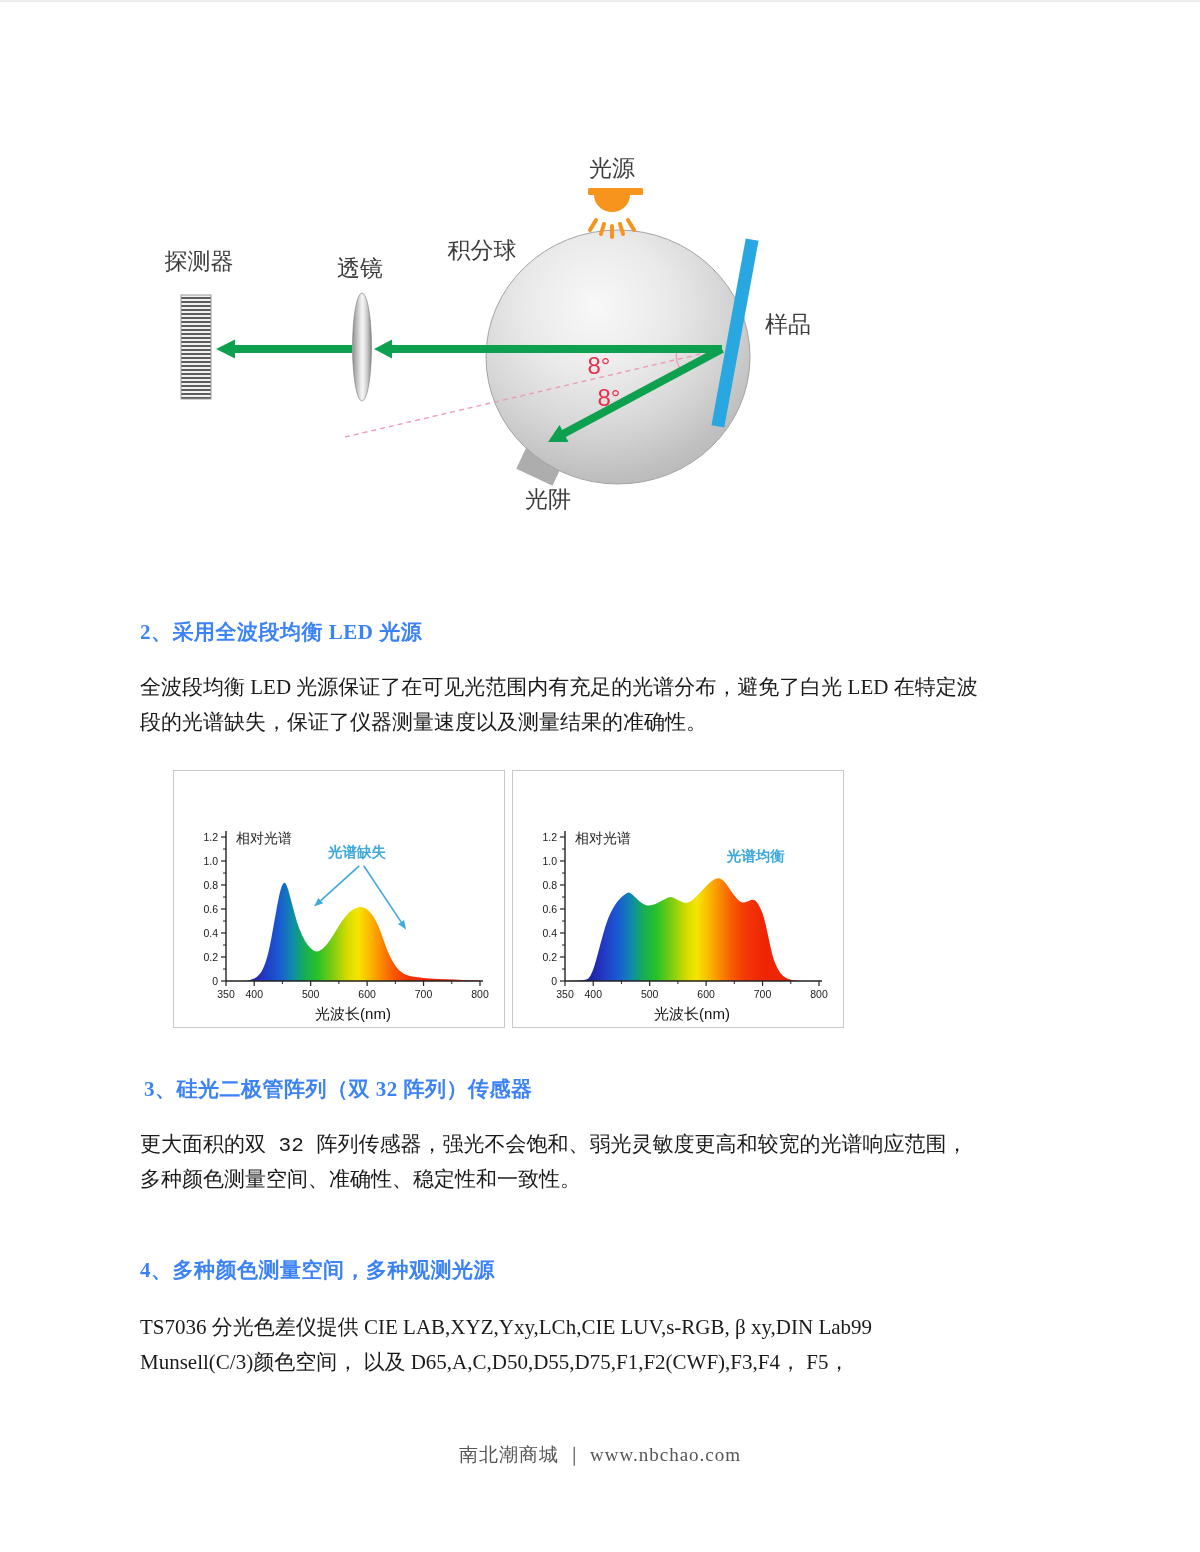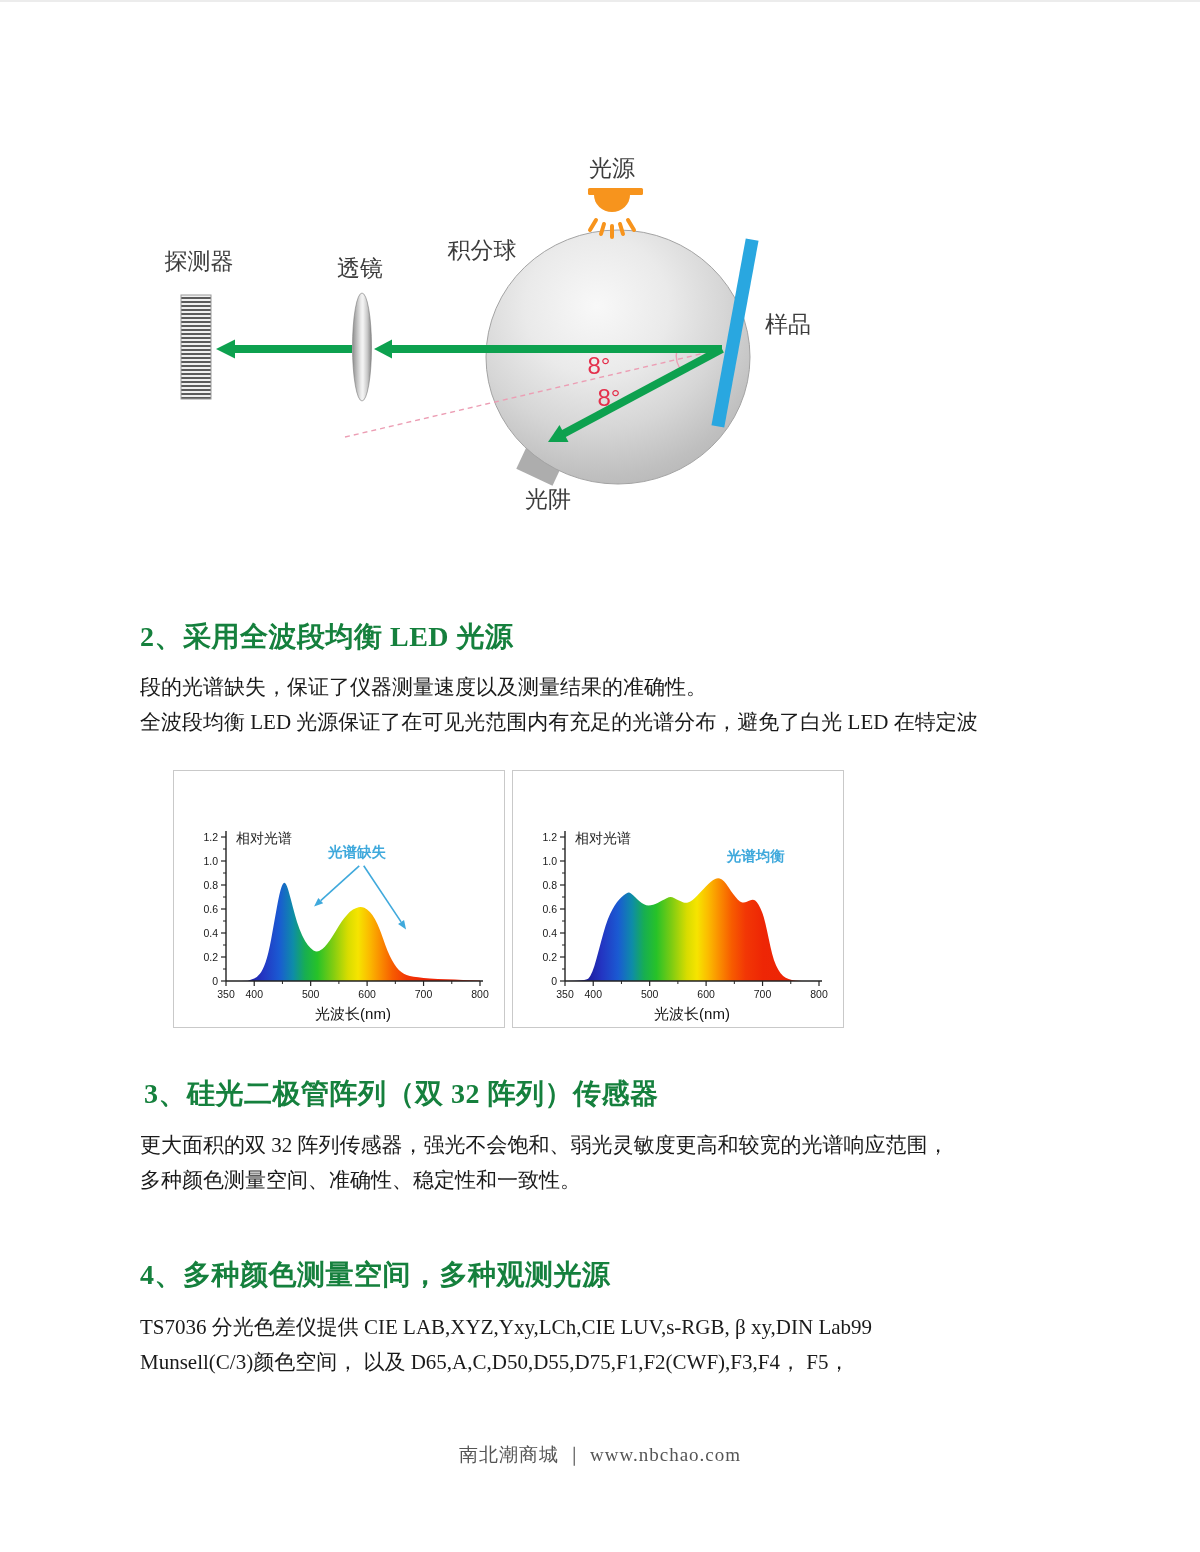--- a/index.html
+++ b/index.html
@@ -1,19 +1,19 @@
 <!DOCTYPE html>
 <html style="--beam-green: #0DA14F; --sample-blue: #29A7E0; --lamp-orange: #F7941D; --angle-red: #E4304C; --dashed-pink: #EC9EB4;"><head>
 <meta charset="utf-8">
 <style>
   html,body{margin:0;padding:0;background:#ffffff;}
   #page{position:relative;width:1200px;height:1552px;background:#fff;overflow:hidden;
         font-family:"Liberation Serif","DejaVu Serif",serif;color:#111;border-top:2px solid #ececec;}
   .abs{position:absolute;}
-  .heading{font-size:28px;font-weight:bold;color:#15803d;letter-spacing:0.5px;}
+  .heading{font-size:21px;font-weight:bold;color:#3b82f6;letter-spacing:0.5px;}
   .para{font-size:21px;color:#1a1a1a;}
   .para .line{display:block;line-height:35px;white-space:nowrap;}
   #diagram text{font-family:"Liberation Sans","DejaVu Sans",sans-serif;fill:#3c3c3c;font-size:23px;}
   #diagram text.angle{fill:var(--angle-red);font-size:24px;}
   .beam{stroke:var(--beam-green);stroke-width:8;fill:none;}
   .beam-head{fill:var(--beam-green);}
   .dash-pink{stroke:var(--dashed-pink);stroke-width:1.4;fill:none;stroke-dasharray:5 4;}
   .arc-pink{stroke:var(--dashed-pink);stroke-width:1.4;fill:none;}
   .chart-box{position:absolute;width:330px;height:256px;border:1px solid #c9c9c9;background:#fff;}
   .chart-box svg{display:block;}
@@ -87,22 +87,22 @@
     <text x="49" y="129" text-anchor="middle">探测器</text>
     <text x="210" y="136" text-anchor="middle">透镜</text>
     <text x="638" y="192" text-anchor="middle">样品</text>
     <text x="398" y="367" text-anchor="middle">光阱</text>
     <text class="angle" x="449" y="234" text-anchor="middle">8°</text>
     <text class="angle" x="459" y="266" text-anchor="middle">8°</text>
   </svg>
 
   <div class="abs heading" style="left:140px;top:616px;">2、采用全波段均衡 LED 光源</div>
   <div class="abs para" style="left:140px;top:668px;">
+    <span class="line">全波段均衡 LED 光源保证了在可见光范围内有充足的光谱分布，避免了白光 LED 在特定波</span>
     <span class="line">段的光谱缺失，保证了仪器测量速度以及测量结果的准确性。</span>
-    <span class="line">全波段均衡 LED 光源保证了在可见光范围内有充足的光谱分布，避免了白光 LED 在特定波</span>
   </div>
 
   <div class="chart-box" style="left:173px;top:768px;">
     <svg class="chart" width="330" height="256" viewBox="0 0 330 256">
         <defs>
           <linearGradient id="rb0" gradientUnits="userSpaceOnUse" x1="52" y1="0" x2="306" y2="0">
             <stop offset="0.0%" stop-color="#15157E"></stop>
             <stop offset="8.9%" stop-color="#1D1D9E"></stop>
             <stop offset="14.4%" stop-color="#2335C2"></stop>
             <stop offset="20.9%" stop-color="#1A5AD2"></stop>
@@ -229,21 +229,21 @@
         <line x1="164.88888888888889" y1="210" x2="164.88888888888889" y2="213" stroke="#222" stroke-width="1"></line>
         <line x1="221.33333333333331" y1="210" x2="221.33333333333331" y2="213" stroke="#222" stroke-width="1"></line>
         <line x1="277.77777777777777" y1="210" x2="277.77777777777777" y2="213" stroke="#222" stroke-width="1"></line>
         <text x="62" y="72" font-size="14" fill="#222">相对光谱</text>
         <text x="179" y="248" text-anchor="middle" font-size="15" fill="#111">光波长(nm)</text>
         <text x="242.7822222222222" y="90" text-anchor="middle" font-size="14.5" font-weight="600" fill="#3FA9DC">光谱均衡</text>
       </svg>
   </div>
 
   <div class="abs heading" style="left:144px;top:1073px;">3、硅光二极管阵列（双 32 阵列）传感器</div>
-  <div class="abs para" style="left:140px;top:1126px;">
+  <div class="abs para" style="left:140px;top:1126px;font-family:Liberation Mono, monospace;">
     <span class="line">更大面积的双 32 阵列传感器，强光不会饱和、弱光灵敏度更高和较宽的光谱响应范围，</span>
     <span class="line">多种颜色测量空间、准确性、稳定性和一致性。</span>
   </div>
 
   <div class="abs heading" style="left:140px;top:1254px;">4、多种颜色测量空间，多种观测光源</div>
   <div class="abs para" style="left:140px;top:1308px;">
     <span class="line">TS7036 分光色差仪提供 CIE LAB,XYZ,Yxy,LCh,CIE LUV,s-RGB, β xy,DIN Lab99</span>
     <span class="line">Munsell(C/3)颜色空间， 以及 D65,A,C,D50,D55,D75,F1,F2(CWF),F3,F4， F5，</span>
   </div>
 

